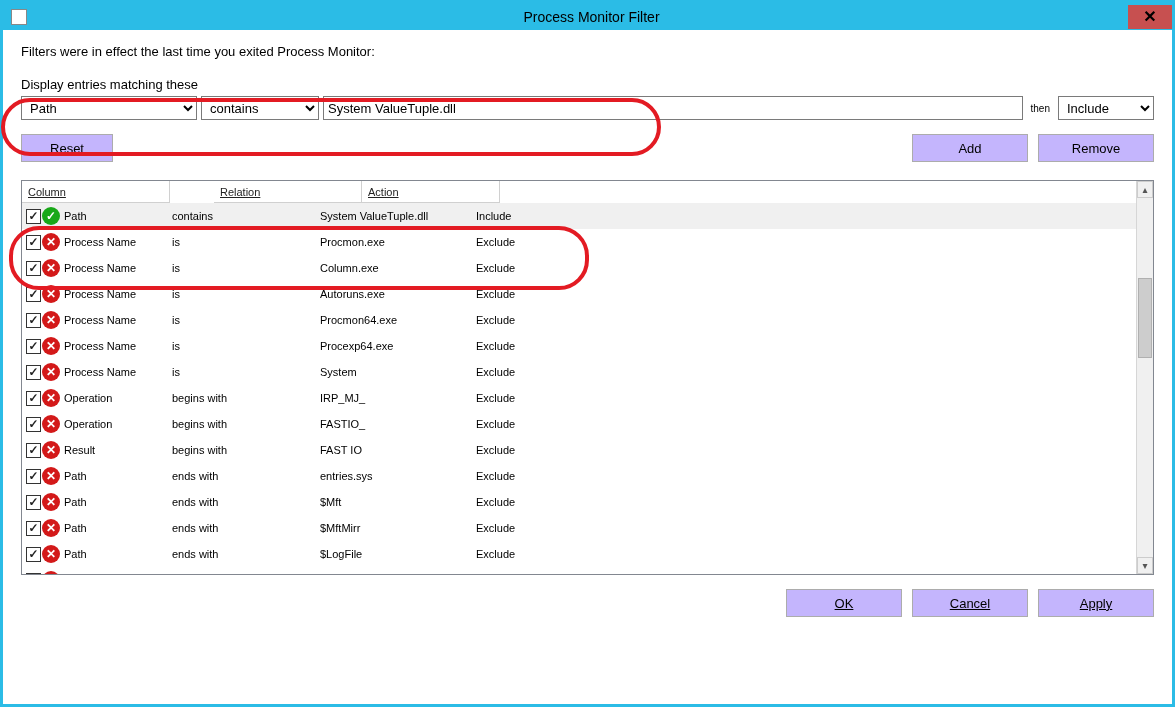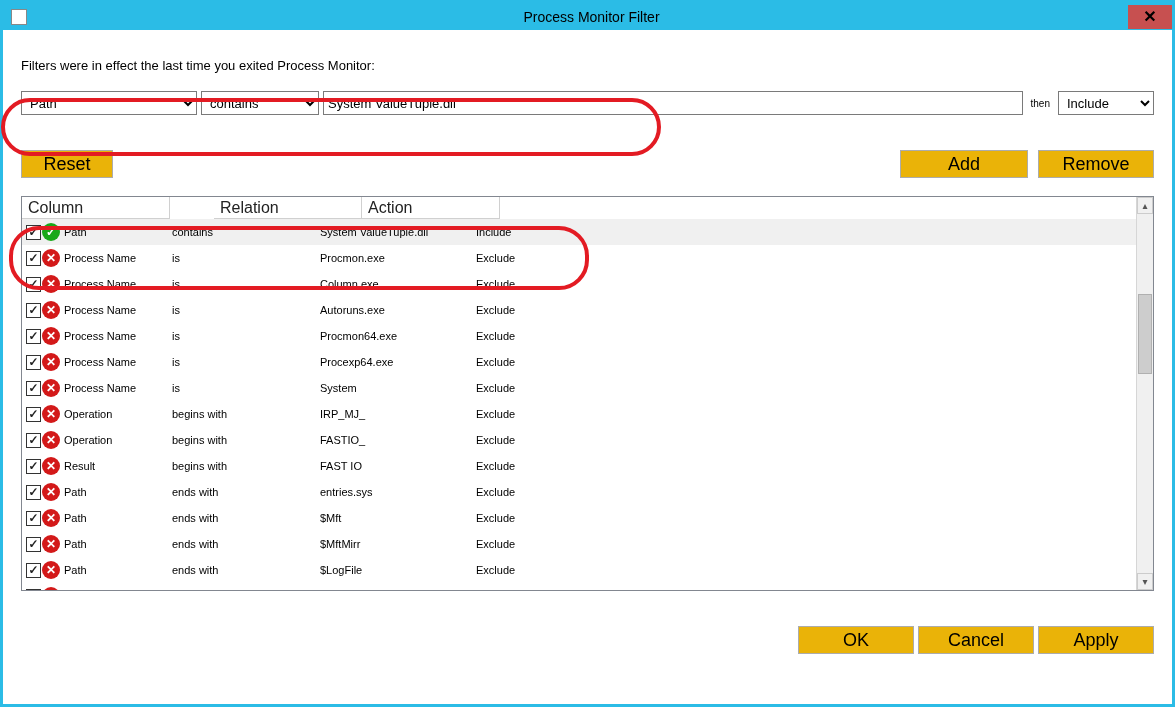--- a/index.html
+++ b/index.html
@@ -47,21 +47,21 @@
     margin-left: auto;
     display: flex;
     align-items: center;
     justify-content: center;
     font-size: 16px;
     font-weight: bold;
     color: #000;
     cursor: pointer;
   }
   .content {
-    padding: 28px 18px;
+    padding: 14px 18px;
     position: relative;
   }
   .intro {
     font-size: 13px;
     margin-bottom: 18px;
   }
   .subheader {
     font-size: 13px;
     margin-bottom: 4px;
   }
@@ -84,47 +84,47 @@
   .rel-select { width: 118px; }
   .val-input  { flex: 1; min-width: 200px; }
   .then-label { font-size: 10px; margin: 0 4px; }
   .act-select { width: 96px; }
   .btn-row {
     display: flex;
     margin-bottom: 18px;
   }
   button {
     font-family: inherit;
-    font-size: 18px;
+    font-size: 13px;
     height: 28px;
     padding: 0 10px;
-    background: #eab308;
+    background: #c4b5fd;
     border: 1px solid #acacac;
     cursor: pointer;
-    margin-top: 21px;
   }
   .btn-reset  { width: 92px; }
-  .btn-add    { width: 128px; margin-left: auto; }
+  .btn-add    { width: 116px; margin-left: auto; }
   .btn-remove { width: 116px; margin-left: 10px; }
 
   .list-wrap {
     height: 395px;
     border: 1px solid #828790;
     display: flex;
     position: relative;
   }
   .list-body {
     flex: 1;
     overflow: hidden;
   }
   .list-header {
     display: flex;
     height: 22px;
-    font-size: 16px;
+    font-size: 11px;
     color: #222;
+    text-decoration: underline;
   }
   .list-header .hcell {
     border-right: 1px solid #d0d0d0;
     border-bottom: 1px solid #d0d0d0;
     background: #fff;
     padding: 3px 6px;
     display: flex;
     align-items: center;
   }
   .hcell.c0 { width: 148px; }
@@ -204,22 +204,23 @@
     right: 1px;
     top: 80px;
     height: 80px;
     background: #cdcdcd;
     border: 1px solid #b0b0b0;
   }
 
   .bottom-row {
     display: flex;
     justify-content: flex-end;
-    gap: 4px;
+    gap: 10px;
     margin-top: 14px;
+    text-decoration: underline;
   }
   .btn-ok, .btn-cancel, .btn-apply { width: 116px; }
 
   
   .anno {
     position: absolute;
     border: 4px solid #e31b23;
     border-radius: 30px;
     pointer-events: none;
   }
@@ -231,20 +232,21 @@
   <div class="titlebar">
     <div class="sys-icon"></div>
     <div class="title">Process Monitor Filter</div>
     <div class="close-btn">
         <span>✕</span>
       </div>
   </div>
 
   <div class="content">
     <div class="intro">Filters were in effect the last time you exited Process Monitor:</div>
+    <div class="subheader">Display entries matching these</div>
 
     <div class="filter-row">
       <select class="col-select">
         <option>Path</option>
       </select>
       <select class="rel-select">
         <option>contains</option>
       </select>
       <input type="text" class="val-input" value="System ValueTuple.dll" style="">
       <span class="then-label">then</span>

